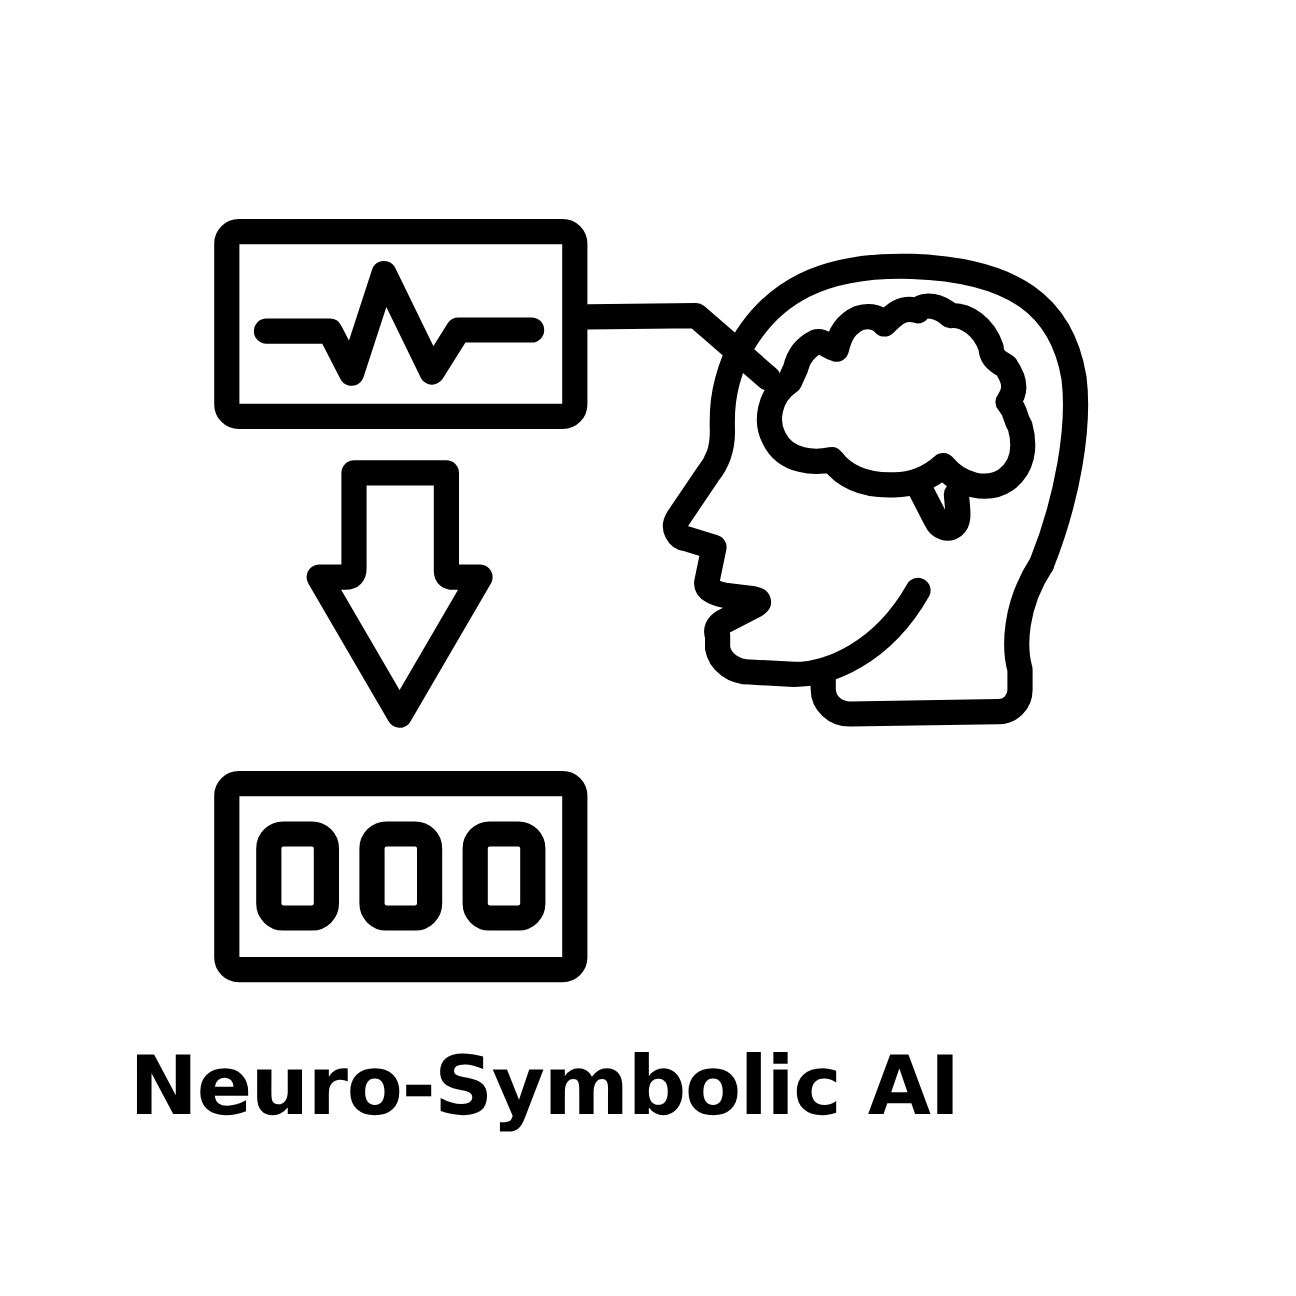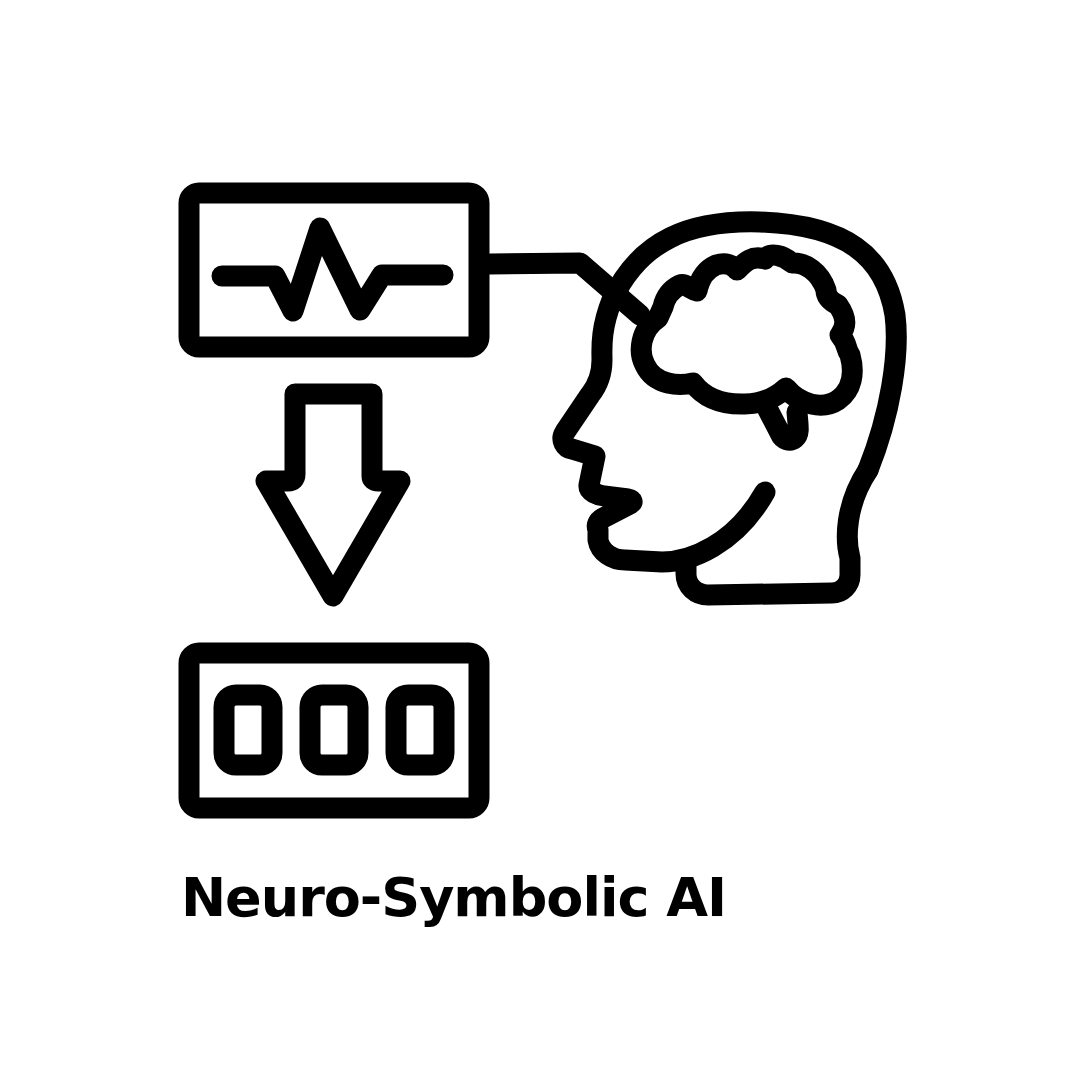--- a/index.html
+++ b/index.html
@@ -1,20 +1,20 @@
 <!DOCTYPE html>
 <html><head>
   <meta charset="utf-8">
   <style>
     html, body { margin: 0; padding: 0; background: #ffffff; }
     .canvas { position: relative; width: 1080px; height: 1080px; background: #ffffff; overflow: hidden; }
     svg.art { position: absolute; left: 0; top: 0; width: 1080px; height: 1080px; }
     .caption {
       position: absolute; left: 0; top: 866px; width: 907px; text-align: center;
-      font-family: "DejaVu Sans", sans-serif; font-weight: bold; font-size: 54px;
+      font-family: "DejaVu Sans", sans-serif; font-weight: bold; font-size: 68px;
       color: #000000; letter-spacing: -1px;
     }
   </style>
 </head>
 <body>
 
 <div class="canvas">
   <svg class="art" viewBox="0 0 1080 1080" xmlns="http://www.w3.org/2000/svg">
     <g fill="none" stroke="#000" stroke-width="21" stroke-linecap="round" stroke-linejoin="round">
 

